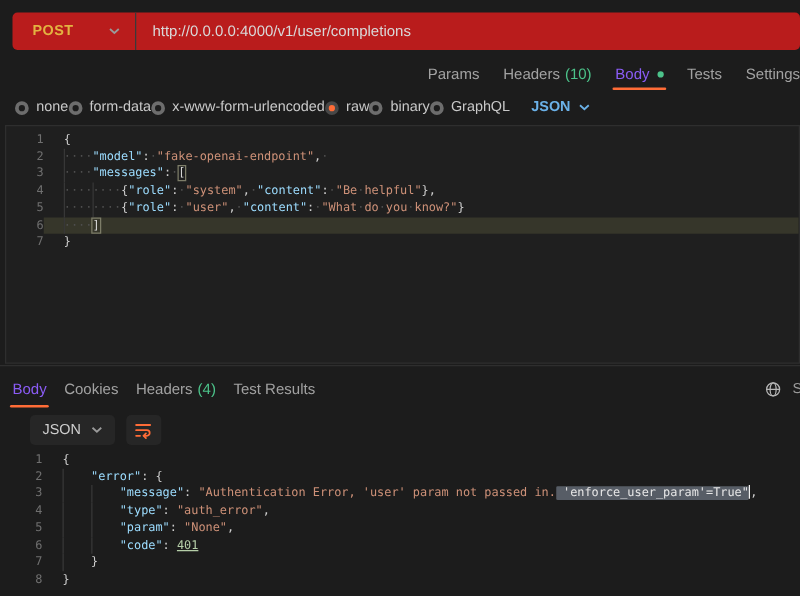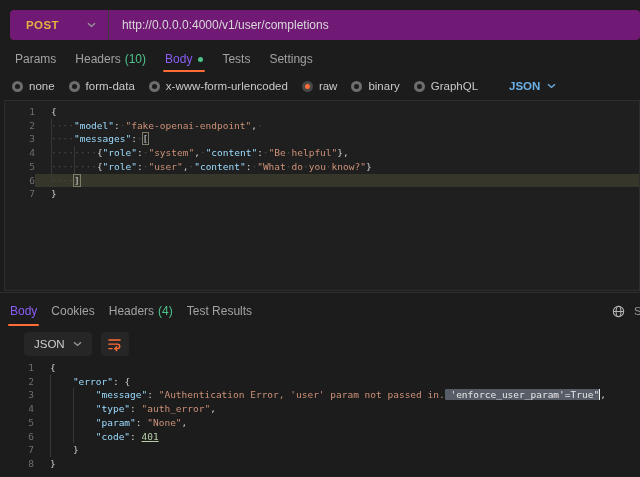--- a/index.html
+++ b/index.html
@@ -1,41 +1,41 @@
 <!DOCTYPE html>
 <html style="--accent: #ff6c37; --green: #4cc38a; --method-yellow: #e3b341; --json-blue: #6bb1e8; --key: #9cdcfe; --str: #ce9178; --num: #b5cea8;"><head>
 <meta charset="utf-8">
 <style>
   html,body{margin:0;padding:0;background:#141414;}
   .screen{position:relative;width:640px;height:477px;background:#1c1c1c;overflow:hidden;
           font-family:"Liberation Sans",sans-serif;color:#c9c9c9;-webkit-font-smoothing:antialiased;}
 
   
-  .urlbar{position:absolute;left:10px;right:0;top:10px;height:30px;background:#701a75;
+  .urlbar{position:absolute;left:10px;right:0;top:10px;height:30px;background:#b91c1c;
           border-radius:4px;display:flex;align-items:center;}
   .method{display:flex;align-items:center;padding-left:16px;cursor:pointer;}
   .method-label{color:var(--method-yellow,#e3b341);font-weight:700;font-size:11.5px;letter-spacing:.4px;}
   .method .chev{margin-left:28px;}
   .vsep{width:1px;height:30px;background:#3a3a3a;margin-left:12px;}
   .url{padding-left:13px;font-size:12px;color:#d9d9d9;white-space:nowrap;}
   .chev{stroke:#9a9a9a;fill:none;stroke-width:1.4;}
 
   
   .req-tabs{position:absolute;left:15px;right:0;top:46px;height:26px;display:flex;align-items:center;
-            gap:19px;font-size:12px;color:#a2a2a2;}
+            gap:19px;font-size:12px;color:#a2a2a2;justify-content:flex-end;}
   .tab{position:relative;height:100%;display:flex;align-items:center;cursor:pointer;white-space:nowrap;}
   .tab.active{color:#8b5cf6;}
   .tab.active::after{content:"";position:absolute;left:-2px;right:-2px;bottom:0;height:2px;
             background:var(--accent,#ff6c37);border-radius:1px;}
   .tab-count{color:var(--green,#4cc38a);margin-left:4px;}
   .tab-dot{width:5px;height:5px;border-radius:50%;background:var(--green,#4cc38a);margin-left:6px;}
 
   
   .modes{position:absolute;left:12px;right:0;top:74px;height:24px;display:flex;align-items:center;
-         gap:14px;font-size:11.5px;color:#c9c9c9;}
+         font-size:11.5px;color:#c9c9c9;}
   .mode{display:flex;align-items:center;gap:6px;cursor:pointer;}
   .radio{width:11px;height:11px;border-radius:50%;border:3px solid #6d6d6d;box-sizing:border-box;background:transparent;}
   .mode.selected .radio{border-color:#474747;background:var(--accent,#ff6c37);}
   .lang-select{display:flex;align-items:center;gap:7px;margin-left:17px;
          color:var(--json-blue,#6bb1e8);font-size:11.5px;font-weight:600;cursor:pointer;}
   .lang-select .chev{stroke:var(--json-blue,#6bb1e8);}
 
   
   .editor{font-family:"DejaVu Sans Mono",monospace;font-size:9.5px;line-height:13.7px;}
   .req-editor{position:absolute;left:4px;right:0;top:100px;height:191px;background:#1f1f1f;

